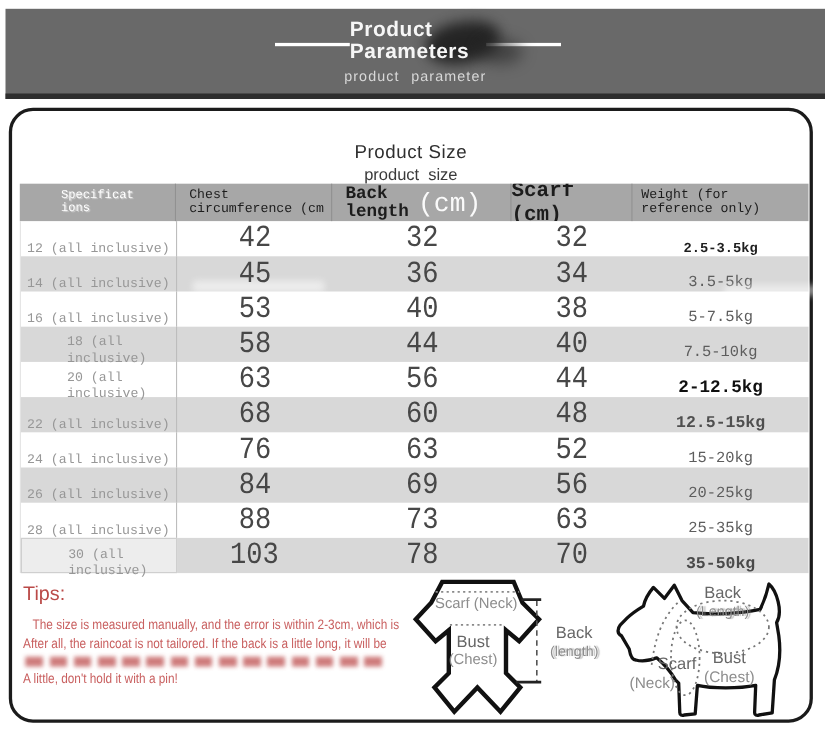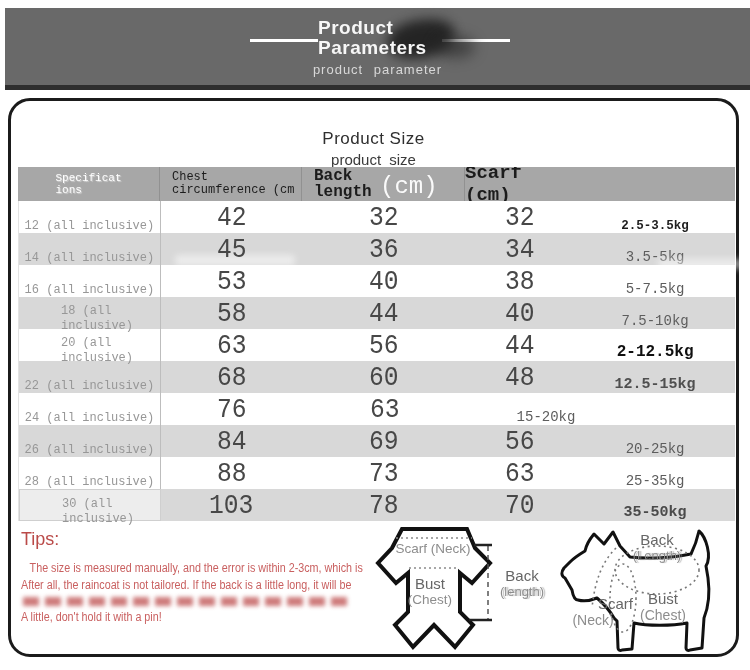--- a/index.html
+++ b/index.html
@@ -107,20 +107,23 @@
           <span>Specifications</span>
         </div>
       <div class="th col-chest">
           <span>Chest circumference (cm</span>
         </div>
       <div class="th col-back">
         <span class="bl">Back length</span>
         <span class="cm">(cm)</span>
       </div>
       <div class="th col-scarf">Scarf (cm)</div>
+      <div class="th col-weight">
+          <span>Weight (for reference only)</span>
+        </div>
     </div>
     <div class="erase e1"></div>
     <div class="erase e2"></div>
 
     <div class="tbody">
       <div class="row">
         <div class="td col-spec">
             <span>12 (all inclusive)</span>
           </div>
         <div class="td col-chest">
@@ -223,20 +226,23 @@
       </div>
       <div class="row">
         <div class="td col-spec">
             <span>24 (all inclusive)</span>
           </div>
         <div class="td col-chest">
             <span class="num">76</span>
           </div>
         <div class="td col-back">
             <span class="num">63</span>
+          </div>
+        <div class="td col-scarf">
+            <span class="num">52</span>
           </div>
         <div class="td col-weight">
             <span class="wv">15-20kg</span>
           </div>
       </div>
       <div class="row">
         <div class="td col-spec">
             <span>26 (all inclusive)</span>
           </div>
         <div class="td col-chest">

